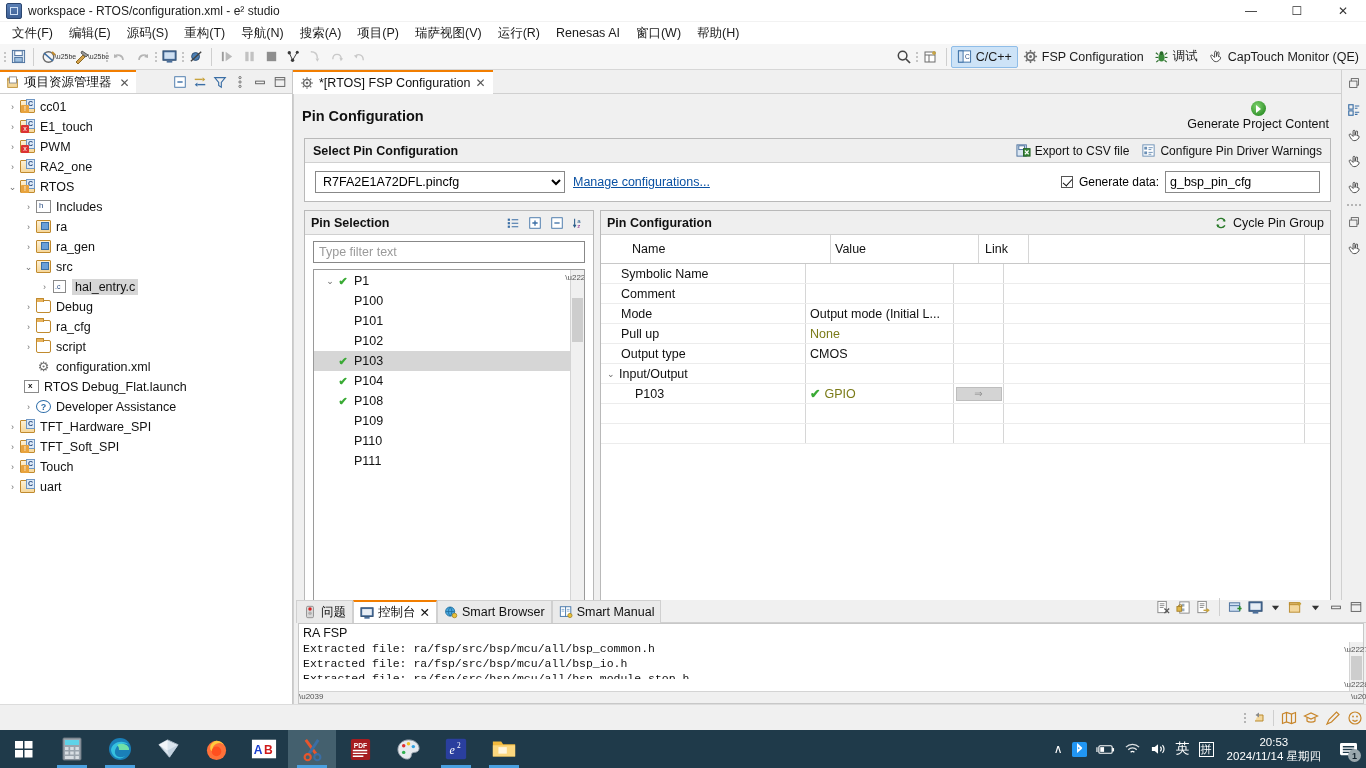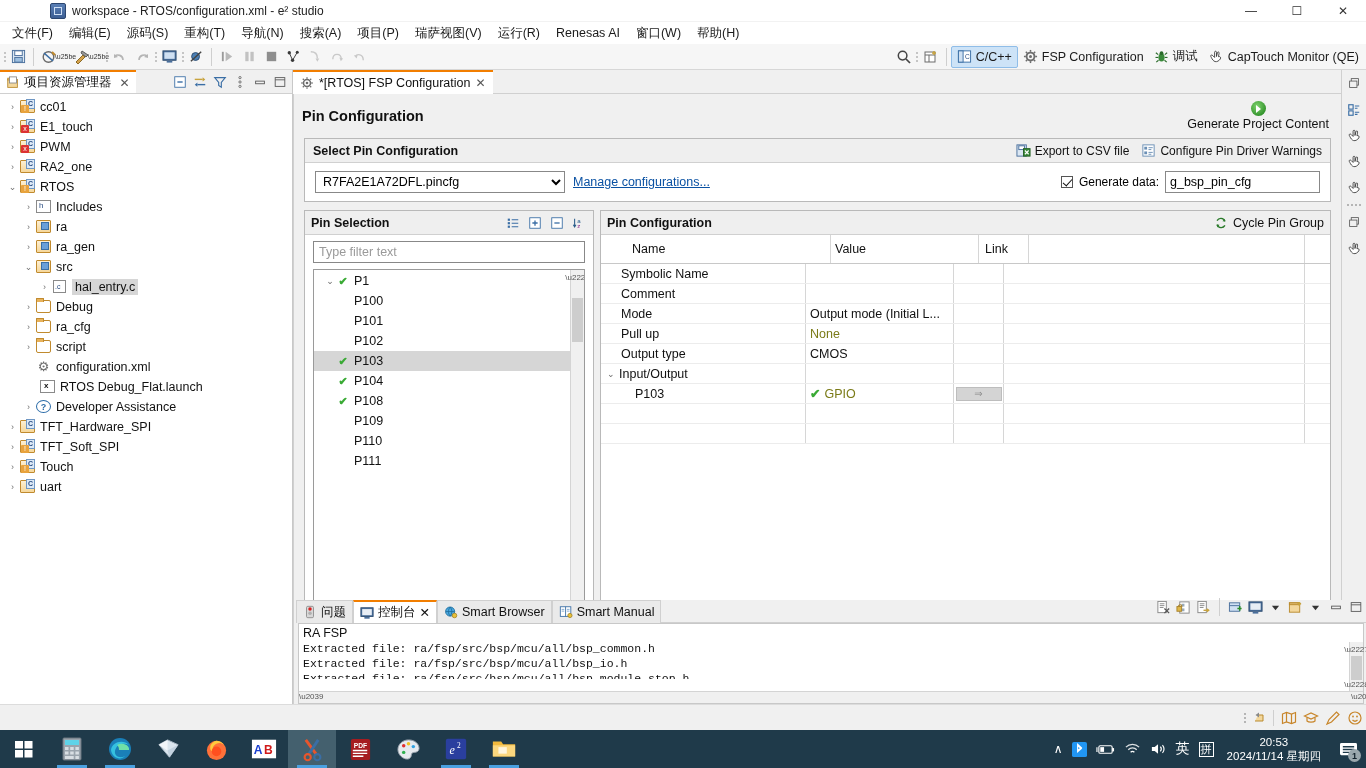--- a/index.html
+++ b/index.html
@@ -11,21 +11,20 @@
     font-size: 12px;
     background: #f0f0f0;
     -webkit-font-smoothing: antialiased;
   }
   #app { position: relative; width: 1366px; height: 768px; }
 
   
   .titlebar {
     height: 22px; background: #ffffff; display: flex; align-items: center;
     border-bottom: 1px solid #f2f2f2;
-    padding-left: 44px;
   }
   .titlebar .tb-icon {
     width: 16px; height: 16px; margin: 0 6px 0 6px; flex: none;
     background: linear-gradient(#5a7fb5,#3d5f94);
     border: 1px solid #2b4670; border-radius: 2px; position: relative;
   }
   .titlebar .tb-icon::after {
     content: ""; position: absolute; left: 3px; top: 3px; right: 3px; bottom: 3px;
     border: 1px solid #cfe0f5;
   }
@@ -611,21 +610,21 @@
             </span>
             <span class="lbl">script</span>
           </div>
           <div class="trow" style="padding-left: 22px;">
             <span class="arrow"></span>
             <span class="ico">
               <span class="ic-gear">⚙</span>
             </span>
             <span class="lbl">configuration.xml</span>
           </div>
-          <div class="trow" style="padding-left: 26px;">
+          <div class="trow" style="padding-left: 10px;">
             <span class="arrow"></span>
             <span class="ico">
               <span class="ic-x"></span>
             </span>
             <span class="lbl">RTOS Debug_Flat.launch</span>
           </div>
           <div class="trow" style="padding-left: 22px;">
             <span class="arrow">›</span>
             <span class="ico">
               <span class="ic-q">?</span>

